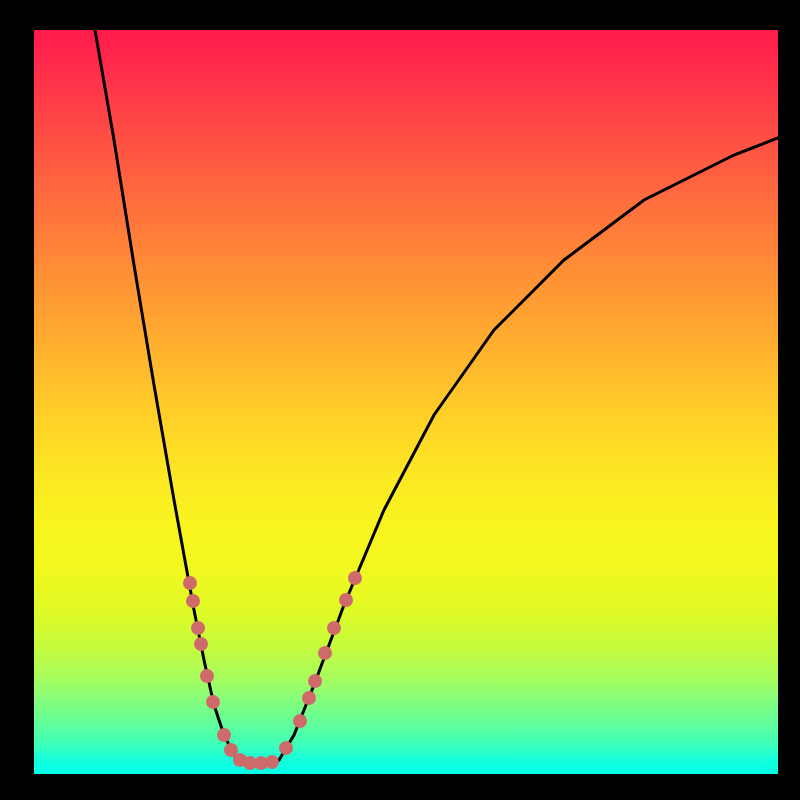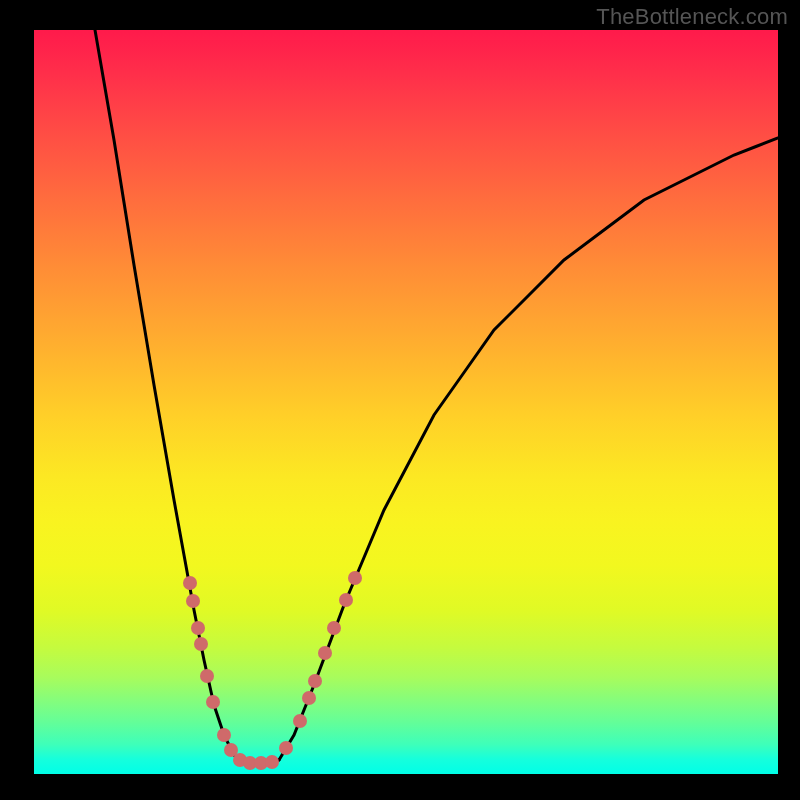--- a/index.html
+++ b/index.html
@@ -63,21 +63,20 @@
   }
   svg.curves {
     position: absolute;
     inset: 0;
   }
 </style>
 </head>
 <body>
 
 <div class="frame">
-  <div class="watermark">TheBottleneck.com</div>
 
   <div class="plot-area">
     <div class="gradient-bg"></div>
 
     <svg class="curves" viewBox="0 0 744 744" preserveAspectRatio="none">
       <g id="curve-group">
           <path d="M 61 0 C 68.6 44, 72.4 66, 80 110 C 88 160, 92 185, 100 235 C 108 283, 112 307, 120 355 C 128 401, 132 424, 140 470 C 148 514, 152 536, 160 580 C 164 600, 166 610, 170 630 C 174 648, 176 657, 180 675 C 184 687, 186 693, 190 705 C 194 713, 196 717, 200 725 C 202 727, 203 728, 205 730" fill="none" stroke="#000000" stroke-width="3" stroke-linecap="round"></path>
           <path d="M 205 730 C 208.6 731.2, 210.4 731.8, 214 733 C 218.4 733.4, 220.6 733.6, 225 734 C 229.4 733.6, 231.6 733.4, 236 733 C 239.6 731.8, 241.4 731.2, 245 730" fill="none" stroke="#000000" stroke-width="3" stroke-linecap="round"></path>
           <path d="M 245 730 C 251 720, 254 715, 260 705 C 268 685, 272 675, 280 655 C 292 623, 298 607, 310 575 C 326 537, 334 518, 350 480 C 370 442, 380 423, 400 385 C 424 351, 436 334, 460 300 C 488 272, 502 258, 530 230 C 562 206, 578 194, 610 170 C 646 152, 664 143, 700 125 C 717.6 118.2, 726.4 114.8, 744 108" fill="none" stroke="#000000" stroke-width="3" stroke-linecap="round"></path>
         </g>

